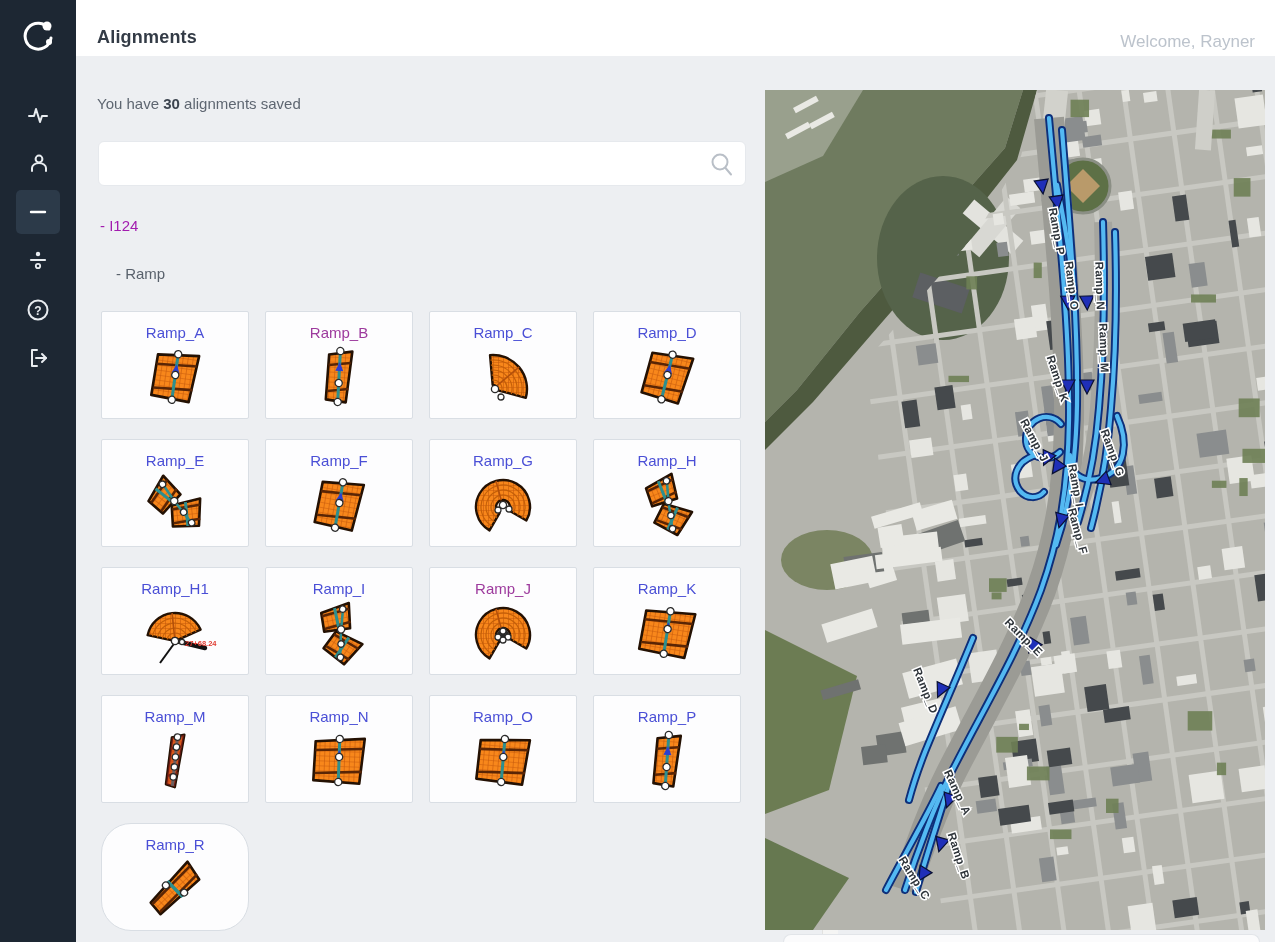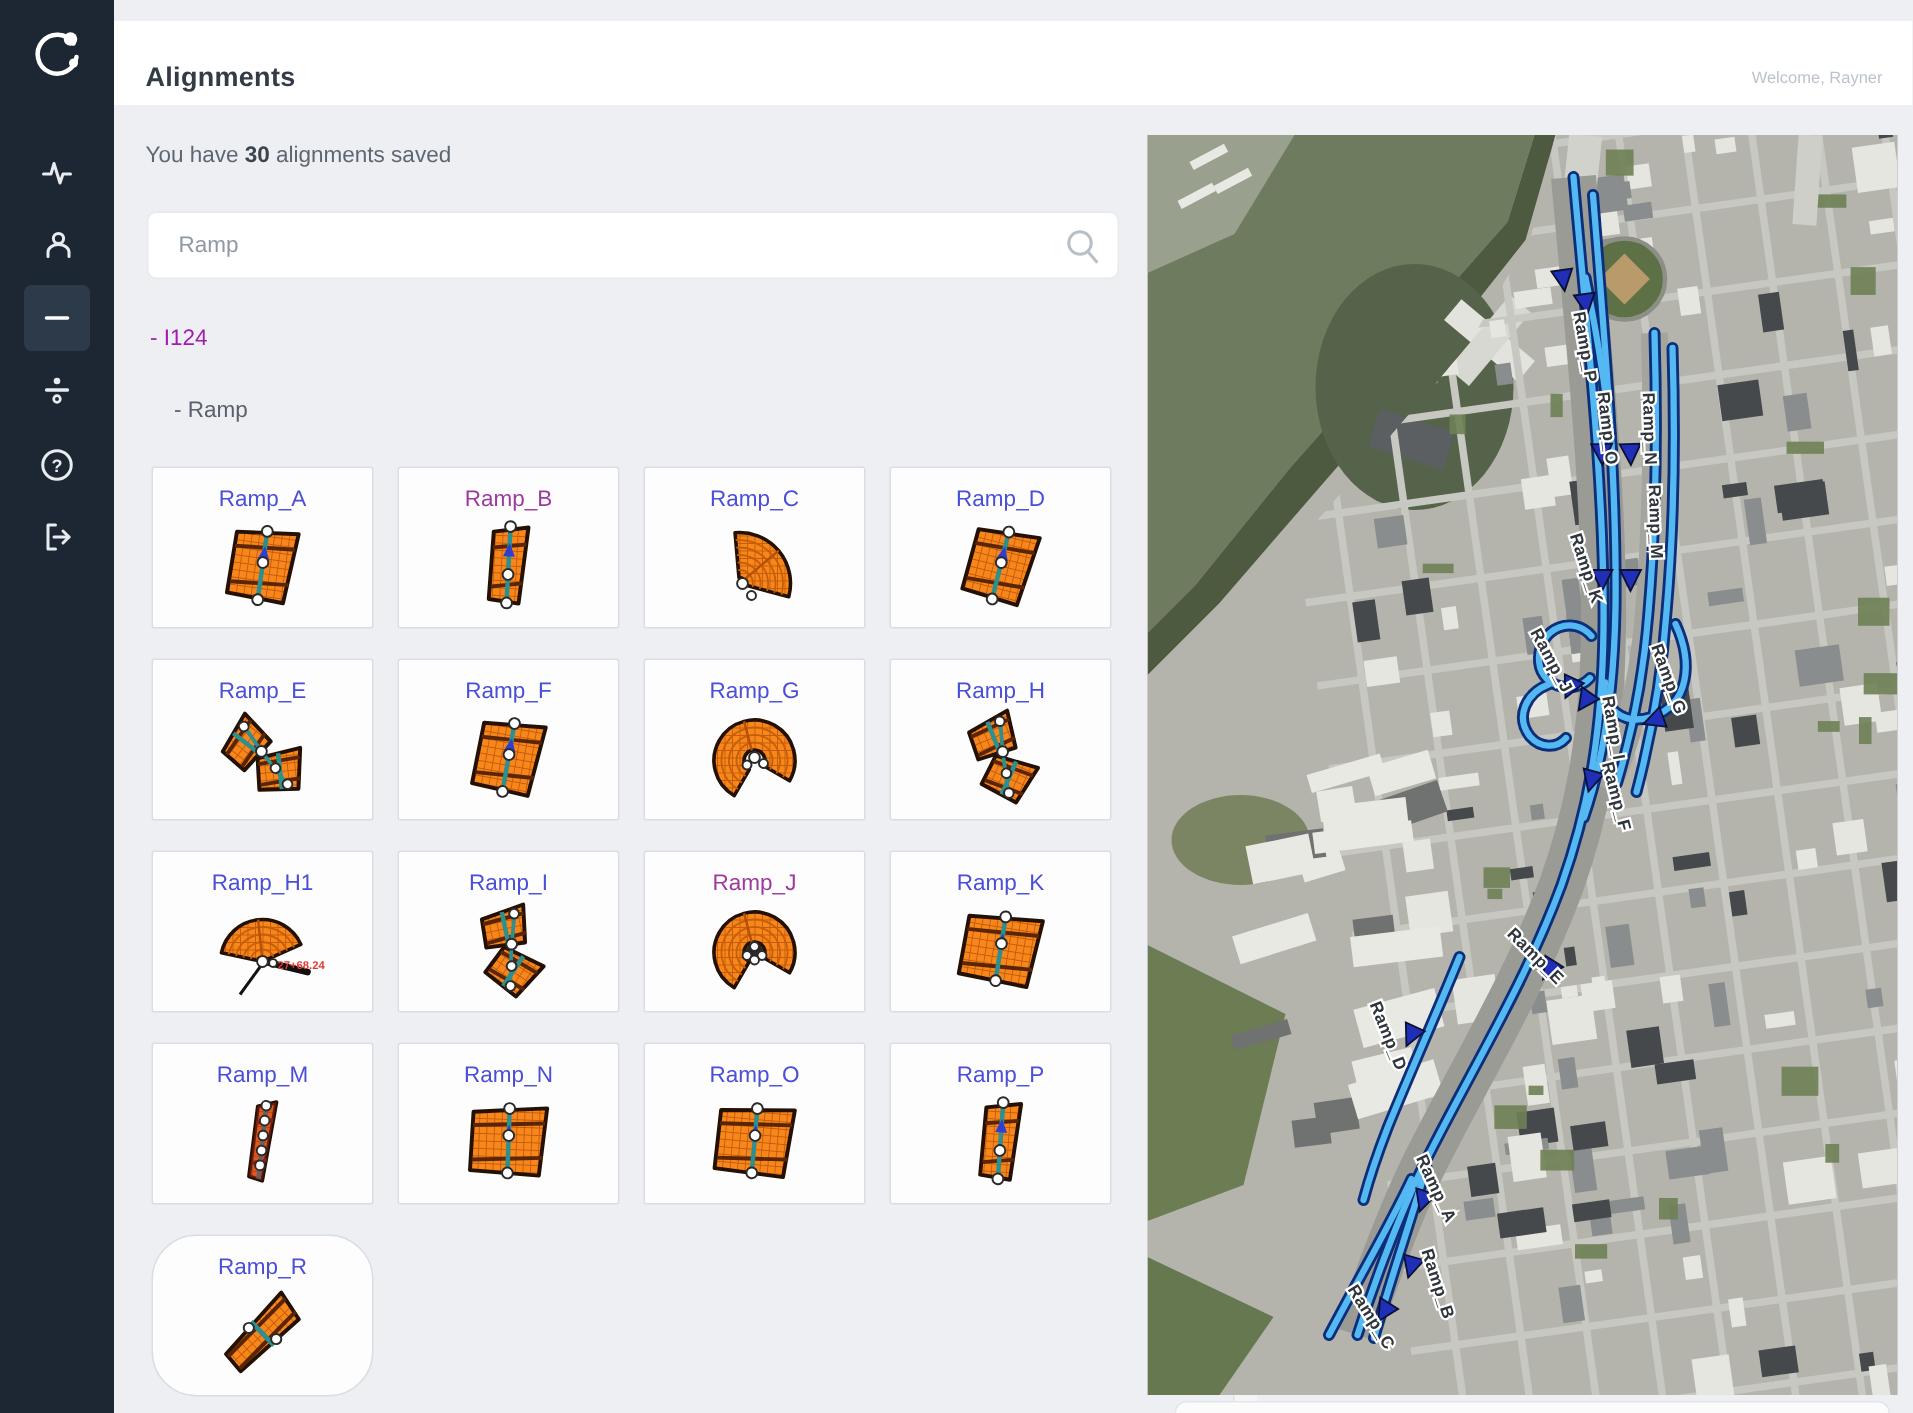--- a/index.html
+++ b/index.html
@@ -8,23 +8,23 @@
 
   
   .sidebar { position:absolute; left:0; top:0; width:76px; height:942px; background:#1d2733; z-index:5; }
   .logo { position:absolute; left:18px; top:16px; width:40px; height:40px; }
   .nav-item { position:absolute; left:16px; width:44px; height:44px; border-radius:5px;
               display:flex; align-items:center; justify-content:center; cursor:pointer; }
   .nav-item.active { background:#2c3a49; }
   .nav-item svg { display:block; }
 
   
-  .header { position:absolute; left:76px; top:14px; width:1199px; height:56px; background:#ffffff; z-index:4; }
+  .header { position:absolute; left:76px; top:0; width:1199px; height:56px; background:#ffffff; z-index:4; }
   .page-title { position:absolute; left:21px; top:27px; font-size:18px; font-weight:700; color:#333b46; letter-spacing:.2px; }
-  .welcome { position:absolute; right:20px; top:32px; font-size:11px; color:#bcc3cc;margin-left:20px; }
+  .welcome { position:absolute; right:20px; top:32px; font-size:17px; color:#bcc3cc;margin-left:20px; }
 
   
   .left-panel { position:absolute; left:76px; top:77px; width:686px; height:865px; background:#edeff2; }
   .summary { position:absolute; left:21px; top:18px; font-size:15px; color:#5e6671; }
   .summary b { color:#3c444f;margin-top:16px; }
   .search-box { position:absolute; left:22px; top:64px; width:648px; height:45px; background:#ffffff;
                 border:1px solid #e6e9ed; border-radius:6px; }
   .search-box input { position:absolute; left:20px; top:0; width:570px; height:43px; border:none; outline:none;
                       font-size:15px; color:#8f98a4; font-family:"Liberation Sans",sans-serif; background:transparent; }
   .search-icon { position:absolute; right:8px; top:8px; }
@@ -104,21 +104,20 @@
 <header class="header">
   <div class="page-title">Alignments</div>
   <div class="welcome">Welcome, Rayner</div>
 </header>
 
 <section class="left-panel">
   <div class="summary">
     <span>You have </span><b>30</b><span> alignments saved</span>
   </div>
   <div class="search-box">
-    <input type="text" value="Ramp" style="">
     <svg class="search-icon" width="30" height="30" viewBox="0 0 30 30">
       <circle cx="13" cy="12" r="7.5" fill="none" stroke="#b9bfc7" stroke-width="2"></circle>
       <line x1="18.5" y1="18" x2="24" y2="24.5" stroke="#b9bfc7" stroke-width="2" stroke-linecap="round"></line>
     </svg>
   </div>
   <div class="tree-row1">- I124</div>
   <div class="tree-row2">- Ramp</div>
   <div class="grid" id="cards">
       <div class="card" style="left: 0px; top: 0px;"><a class="c-blue">Ramp_A</a><svg width="90" height="68" viewBox="-45 -34 90 68">
           <defs>

